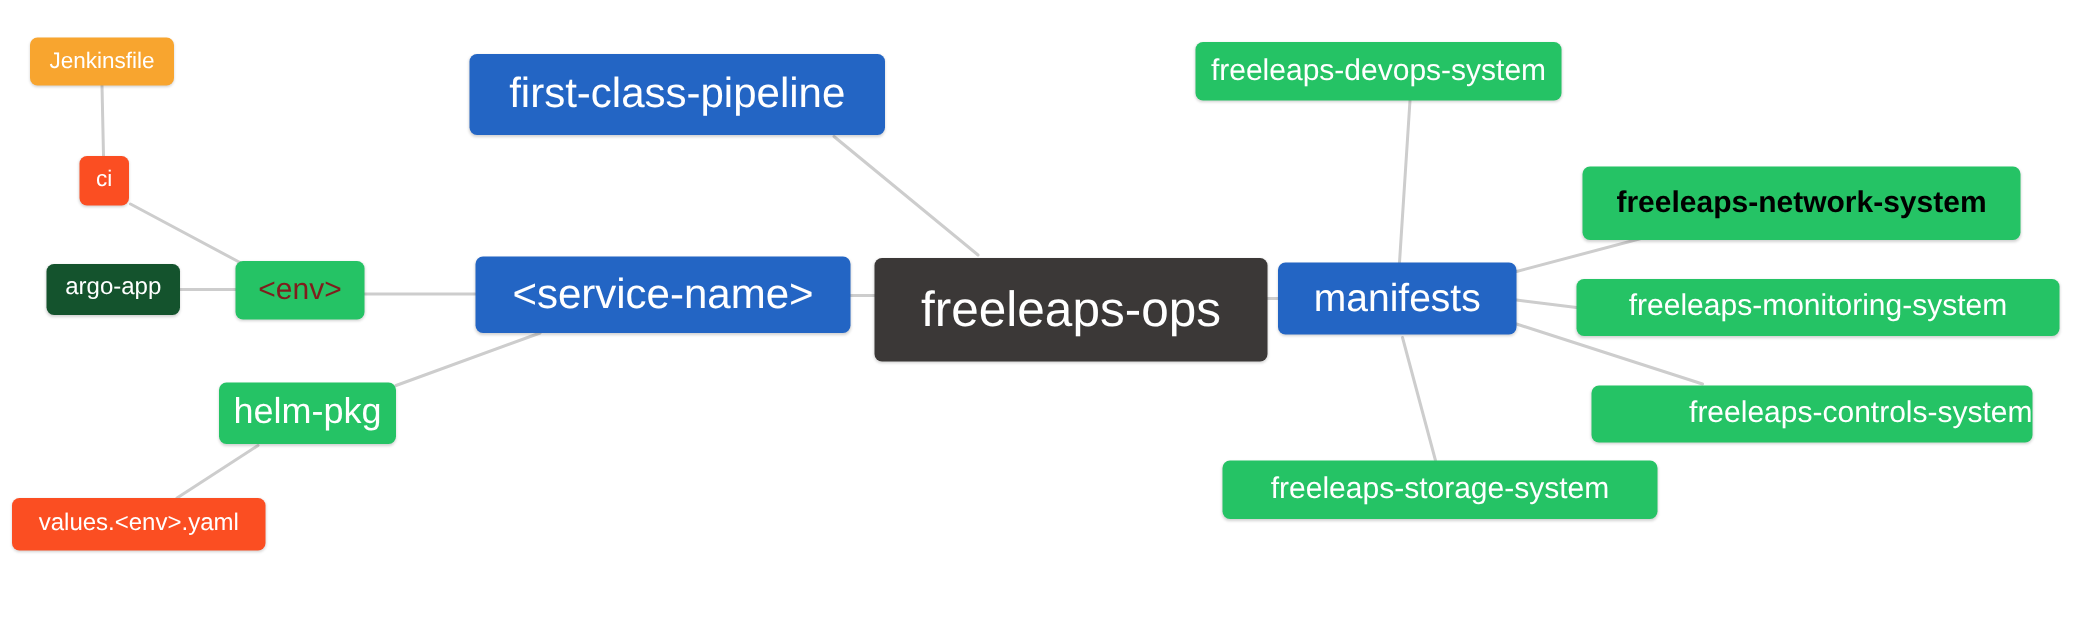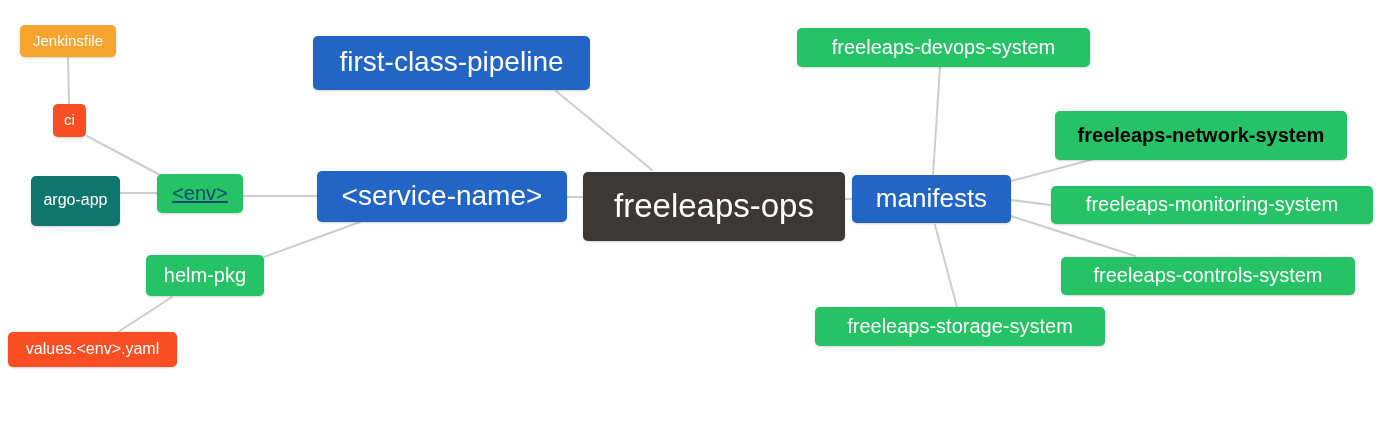--- a/index.html
+++ b/index.html
@@ -59,53 +59,53 @@
       <line x1="1011" y1="216" x2="1135" y2="256" stroke="#CDCDCD" stroke-width="2" stroke-linecap="round"></line>
       <line x1="935" y1="225" x2="957" y2="307" stroke="#CDCDCD" stroke-width="2" stroke-linecap="round"></line>
     </svg>
   <div id="nodes-layer">
       <div class="node" style="left: 20px; top: 25px; width: 96px; height: 32px; background: rgb(248, 165, 47); color: rgb(255, 255, 255); font-size: 15px;">
         <span class="label">Jenkinsfile</span>
       </div>
       <div class="node" style="left: 53px; top: 104px; width: 33px; height: 33px; background: rgb(251, 78, 34); color: rgb(255, 255, 255); font-size: 15px; align-items: center;">
         <span class="label">ci</span>
       </div>
-      <div class="node" style="left: 31px; top: 176px; width: 89px; height: 50px; background: #0f766e; color: rgb(255, 255, 255); font-size: 16px;">
+      <div class="node" style="left: 31px; top: 176px; width: 89px; height: 34px; background: #14532d; color: rgb(255, 255, 255); font-size: 16px;">
         <span class="label">argo-app</span>
       </div>
-      <div class="node" style="left: 157px; top: 174px; width: 86px; height: 39px; background: rgb(37, 195, 101); color: #0c4a6e; font-size: 20px; text-decoration: underline;">
+      <div class="node" style="left: 157px; top: 174px; width: 86px; height: 39px; background: rgb(37, 195, 101); color: #7f1d1d; font-size: 20px;">
         <span class="label">&lt;env&gt;</span>
       </div>
-      <div class="node" style="left: 146px; top: 255px; width: 118px; height: 41px; background: rgb(37, 195, 101); color: rgb(255, 255, 255); font-size: 20px;">
+      <div class="node" style="left: 146px; top: 255px; width: 118px; height: 41px; background: rgb(37, 195, 101); color: rgb(255, 255, 255); font-size: 24px;">
         <span class="label">helm-pkg</span>
       </div>
       <div class="node" style="left: 8px; top: 332px; width: 169px; height: 35px; background: rgb(251, 78, 34); color: rgb(255, 255, 255); font-size: 16px;">
         <span class="label">values.&lt;env&gt;.yaml</span>
       </div>
       <div class="node" style="left: 313px; top: 36px; width: 277px; height: 54px; background: rgb(35, 101, 196); color: rgb(255, 255, 255); font-size: 28px;">
         <span class="label">first-class-pipeline</span>
       </div>
       <div class="node" style="left: 317px; top: 171px; width: 250px; height: 51px; background: rgb(35, 101, 196); color: rgb(255, 255, 255); font-size: 28px; align-items: center;">
         <span class="label">&lt;service-name&gt;</span>
       </div>
       <div class="node" style="left: 583px; top: 172px; width: 262px; height: 69px; background: rgb(59, 56, 55); color: rgb(255, 255, 255); font-size: 33px; text-align: right;">
         <span class="label">freeleaps-ops</span>
       </div>
       <div class="node" style="left: 852px; top: 175px; width: 159px; height: 48px; background: rgb(35, 101, 196); color: rgb(255, 255, 255); font-size: 26px;">
         <span class="label">manifests</span>
       </div>
-      <div class="node" style="left: 797px; top: 28px; width: 293px; height: 39px; background: rgb(37, 195, 101); color: rgb(255, 255, 255); font-size: 20px;">
+      <div class="node" style="left: 797px; top: 28px; width: 244px; height: 39px; background: rgb(37, 195, 101); color: rgb(255, 255, 255); font-size: 20px;">
         <span class="label">freeleaps-devops-system</span>
       </div>
       <div class="node" style="left: 1055px; top: 111px; width: 292px; height: 49px; background: rgb(37, 195, 101); color: #000000; font-size: 20px; font-weight: bold;">
         <span class="label">freeleaps-network-system</span>
       </div>
       <div class="node" style="left: 1051px; top: 186px; width: 322px; height: 38px; background: rgb(37, 195, 101); color: rgb(255, 255, 255); font-size: 20px;">
         <span class="label">freeleaps-monitoring-system</span>
       </div>
-      <div class="node" style="left: 1061px; top: 257px; width: 294px; height: 38px; background: rgb(37, 195, 101); color: rgb(255, 255, 255); font-size: 20px;">
+      <div class="node" style="left: 1061px; top: 257px; width: 294px; height: 38px; background: rgb(37, 195, 101); color: rgb(255, 255, 255); font-size: 20px; justify-content: flex-end;">
         <span class="label">freeleaps-controls-system</span>
       </div>
       <div class="node" style="left: 815px; top: 307px; width: 290px; height: 39px; background: rgb(37, 195, 101); color: rgb(255, 255, 255); font-size: 20px;">
         <span class="label">freeleaps-storage-system</span>
       </div>
     </div>
 </div>
 
 </body></html>

